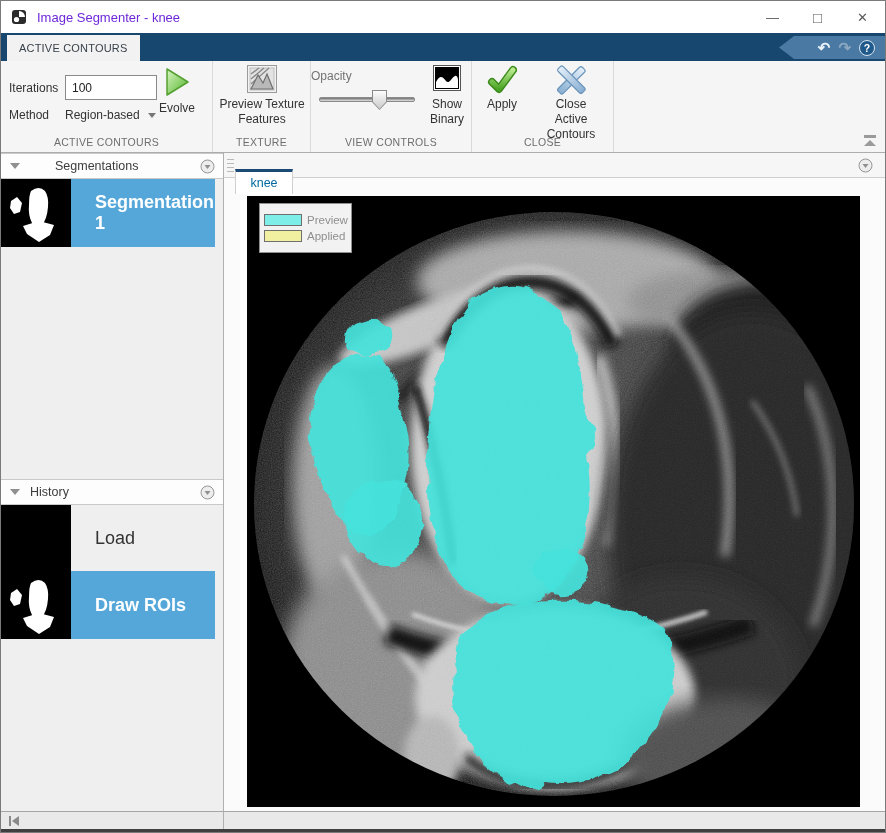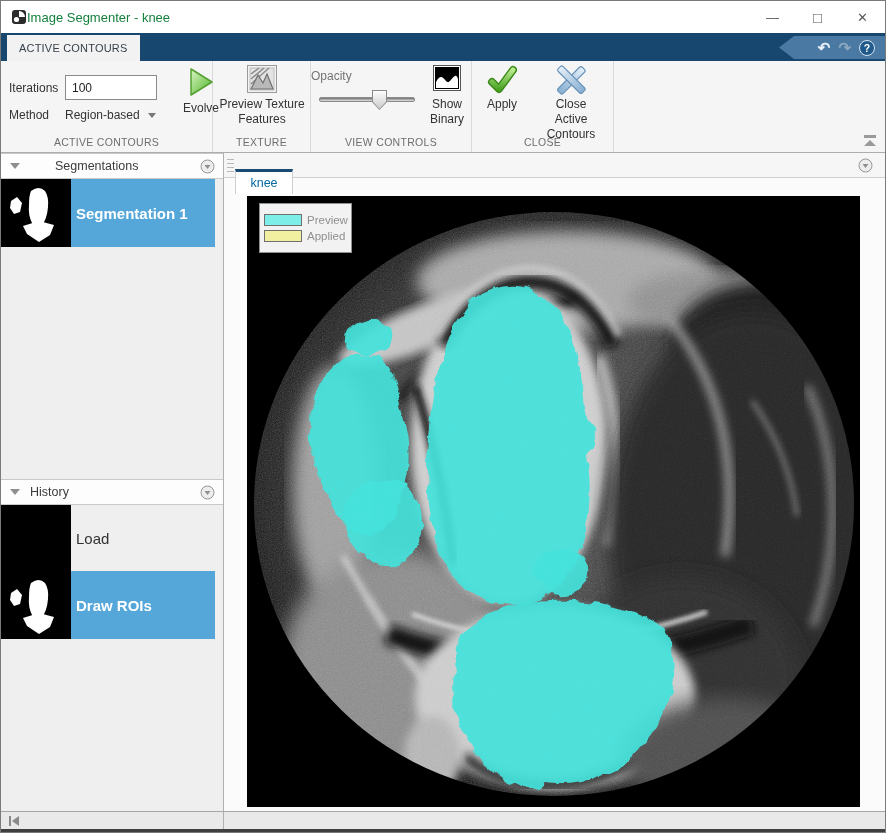--- a/index.html
+++ b/index.html
@@ -3,42 +3,42 @@
 <meta charset="utf-8">
 <style>
   * { margin:0; padding:0; box-sizing:border-box; }
   html,body { background:#888; }
   body { font-family:"Liberation Sans", sans-serif; }
   .window { position:relative; width:886px; height:833px; background:#fff; border:1px solid #7a7a7a; overflow:hidden; }
 
   
   .titlebar { position:relative; height:32px; background:#ffffff; display:flex; align-items:center; }
   .app-icon { margin-left:10px; width:16px; height:16px; }
-  .title-text { margin-left:0; font-size:13px; color:#15803d; }
+  .title-text { margin-left:10px; font-size:13px; color:#6d28d9; }
   .win-controls { position:absolute; right:0; top:0; height:32px; display:flex; }
   .win-btn { width:45px; height:32px; display:flex; align-items:center; justify-content:center; color:#5a5a5a; font-size:13px; }
 
   
   .tabstrip { position:relative; height:28px; background:#17466e; }
   .ribbon-tab { position:absolute; left:6px; top:2px; height:26px; padding:0 12px; background:#f2f2f2; display:flex; align-items:center; font-size:11px; color:#38414b; letter-spacing:.2px; }
   .qab { position:absolute; right:0; top:3px; width:106px; height:23px; background:#4a79a4; clip-path:polygon(15px 0,100% 0,100% 100%,15px 100%,0 50%); display:flex; align-items:center; justify-content:flex-end; gap:8px; padding-right:10px; }
   .qab-undo { color:#eaf2f9; font-size:15px; font-weight:bold; line-height:1; }
   .qab-redo { color:#8da9c1; font-size:15px; font-weight:bold; line-height:1; }
   .qab-help { width:16px; height:16px; border-radius:50%; background:#205a8d; border:1.5px solid #d9e5ef; color:#fff; font-size:10.5px; font-weight:bold; display:flex; align-items:center; justify-content:center; }
 
   
   .toolbar { position:relative; height:92px; background:#f5f5f5; border-bottom:1px solid #adadad; }
   .tgroup { position:absolute; top:0; height:91px; border-right:1px solid #d9d9d9; }
   .tg1 { left:0; width:212px; } .tg2 { left:212px; width:98px; } .tg3 { left:310px; width:161px; } .tg4 { left:471px; width:142px; }
   .section-label { position:absolute; bottom:4px; left:0; right:0; text-align:center; font-size:10.5px; color:#6e6e6e; letter-spacing:.3px; }
   .tlabel { position:absolute; font-size:12px; color:#333; }
   .iter-input { position:absolute; left:64px; top:14px; width:92px; height:25px; border:1px solid #8a8a8a; background:#fff; font-size:12px; padding:4px 6px; font-family:"Liberation Sans",sans-serif; color:#222; }
   .method-dd { position:absolute; left:64px; top:44px; height:20px; display:flex; align-items:center; gap:8px; font-size:12px; color:#333; }
   .dd-arrow { width:0; height:0; border-left:4px solid transparent; border-right:4px solid transparent; border-top:5px solid #777; }
-  .evolve-btn { position:absolute; left:176px; top:4px; width:48px; text-align:center; }
+  .evolve-btn { position:absolute; left:152px; top:4px; width:48px; text-align:center; }
   .evolve-btn svg { display:block; margin:2px auto 4px; }
   .btn-caption { font-size:12px; color:#333; line-height:15px; }
   .big-btn { position:absolute; text-align:center; }
   .texture-btn { left:6px; top:4px; width:86px; }
   .texture-btn svg { display:block; margin:0 auto 4px; }
   .opacity-label { position:absolute; left:0; width:116px; top:8px; text-align:left; font-size:12px; color:#737373; }
   .slider { position:absolute; left:8px; top:36px; width:96px; height:5px; border:1px solid #8a8a8a; border-radius:2px; background:linear-gradient(#6e6e6e,#e3e3e3); }
   .slider-thumb { position:absolute; left:52px; top:-8px; width:15px; height:20px; clip-path:polygon(0 0,100% 0,100% 60%,50% 100%,0 60%); background:#8a8a8a; }
   .slider-thumb .inner { position:absolute; inset:1px; clip-path:polygon(0 0,100% 0,100% 60%,50% 100%,0 60%); background:linear-gradient(#fdfdfd,#cacaca); }
   .showbin-btn { left:114px; top:4px; width:44px; }
@@ -54,21 +54,21 @@
   
   .main { position:relative; display:flex; height:660px; }
   .left-panel { position:relative; width:223px; border-right:1px solid #b0b0b0; background:#efefef; }
   .panel-header { position:absolute; left:0; right:0; height:26px; background:#fdfdfd; border-top:1px solid #c9c9c9; border-bottom:1px solid #c9c9c9; display:flex; align-items:center; }
   .ph-tri { width:0; height:0; margin-left:9px; border-left:5px solid transparent; border-right:5px solid transparent; border-top:6px solid #8f8f8f; }
   .ph-title { margin-left:10px; font-size:12.5px; color:#3c3c3c; }
   .ph-gear { margin-left:auto; margin-right:8px; }
   .list-item { position:absolute; left:0; right:8px; display:flex; }
   .thumb { width:70px; background:#000; flex:none; }
   .thumb svg { display:block; width:70px; height:100%; }
-  .item-label-zone { flex:1; display:flex; align-items:center; padding-left:5px; font-size:15px; }
+  .item-label-zone { flex:1; display:flex; align-items:center; padding-left:24px; font-size:18px; }
   .sel .item-label-zone { color:#fff; font-weight:bold; }
   .unsel { right:0; }
   .unsel .item-label-zone { color:#333; background:transparent; }
 
   .right-panel { position:relative; flex:1; background:#fbfbfb; }
   .doc-tabbar { position:relative; height:25px; background:#f6f6f6; border-bottom:1px solid #cfcfcf; }
   .doc-grip { position:absolute; left:2px; top:4px; width:9px; height:17px; display:flex; flex-direction:column; justify-content:space-between; padding:2px 1px; }
   .doc-grip i { display:block; height:1px; background:#b9b9b9; }
   .doc-tab { position:absolute; left:11px; top:16px; width:58px; height:25px; background:#fff; border-left:1px solid #cfcfcf; border-right:1px solid #cfcfcf; border-top:3px solid #1a4a73; display:flex; align-items:center; justify-content:center; font-size:12.5px; color:#0369a1; }
   .doc-options { position:absolute; right:12px; top:5px; }

